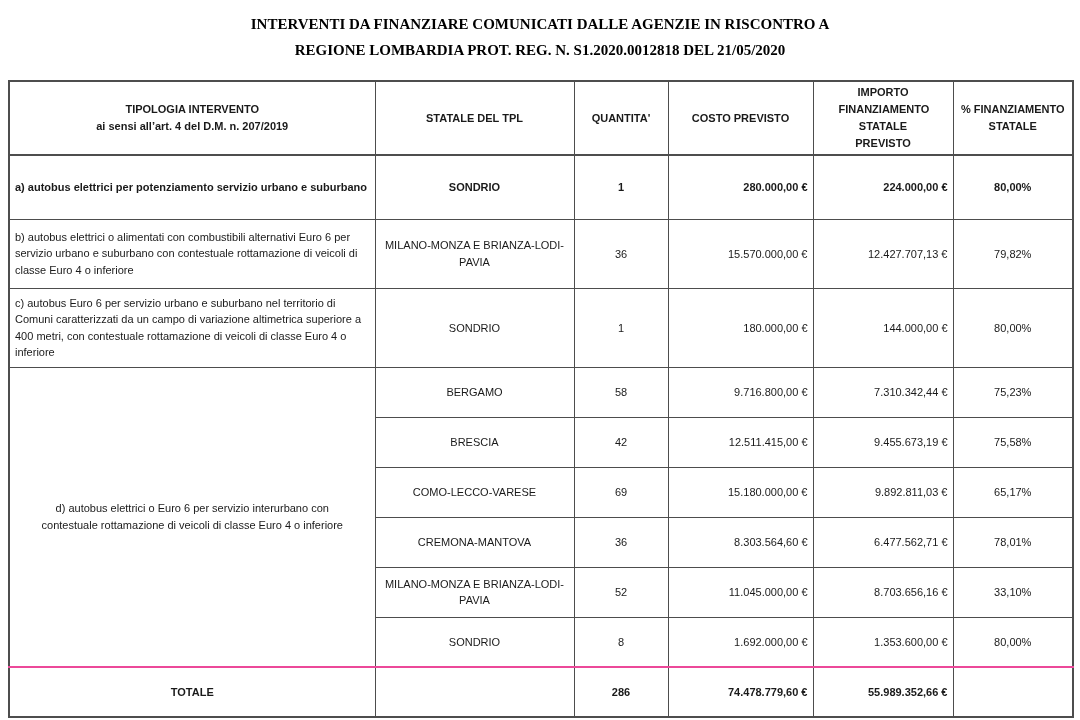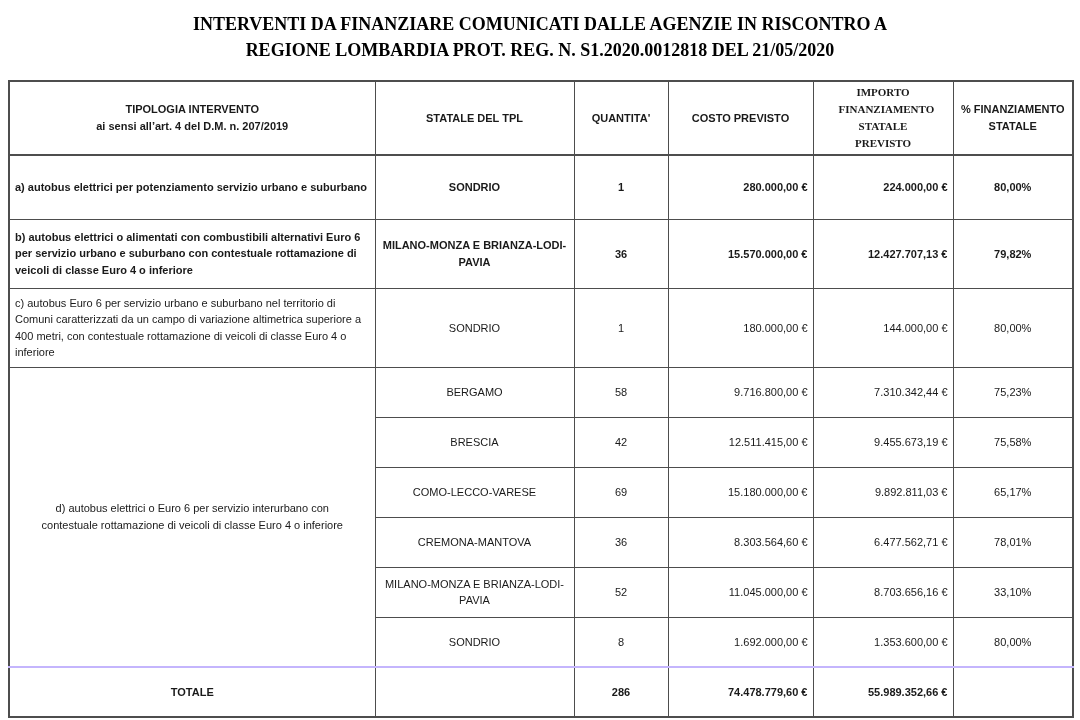--- a/index.html
+++ b/index.html
@@ -10,21 +10,21 @@
     background: #ffffff;
     font-family: "Liberation Sans", sans-serif;
     color: #111111;
     overflow: hidden;
   }
   .title-block {
     padding-top: 11px;
     text-align: center;
     font-family: "Liberation Serif", serif;
     font-weight: bold;
-    font-size: 18px;
+    font-size: 15px;
     line-height: 26px;
     color: #000000;
   }
   table.main {
     border-collapse: collapse;
     table-layout: fixed;
     margin-left: 8px;
     margin-top: 17px;
     width: 1064px;
     font-size: 11px;
@@ -33,25 +33,25 @@
     border: 1px solid #4d4d4d;
     vertical-align: middle;
     padding: 2px 5px;
     overflow: hidden;
     color: #1a1a1a;
     background: #ffffff;
   }
   
   table.main { border: 2px solid #4d4d4d; }
   tr.header-row th { border-bottom: 2px solid #4d4d4d; }
-  tr.total-row td { border-top: 2px solid #c4b5fd; }
+  tr.total-row td { border-top: 2px solid #ec4899; }
 
   tr.header-row { height: 48px; }
   tr.row-a { height: 64px; font-weight: bold; }
-  tr.row-b { height: 69px; font-weight: bold; }
+  tr.row-b { height: 69px; }
   tr.row-c { height: 79px; }
   tr.row-d { height: 50px; }
   tr.total-row { height: 50px; }
 
   th.hcell {
     font-weight: bold;
     text-align: center;
     line-height: 1.55;
     font-size: 11px;
   }
@@ -90,21 +90,21 @@
 
     <tbody>
         <tr class="header-row">
       <th class="hcell">
         <span class="hline">TIPOLOGIA INTERVENTO</span>
         <span class="hline">ai sensi all’art. 4 del D.M. n. 207/2019</span>
       </th>
       <th class="hcell">STATALE DEL TPL</th>
       <th class="hcell">QUANTITA'</th>
       <th class="hcell">COSTO PREVISTO</th>
-      <th class="hcell" style="padding:2px 25px;font-family:Liberation Serif, serif;">IMPORTO FINANZIAMENTO STATALE PREVISTO</th>
+      <th class="hcell" style="padding:2px 25px;">IMPORTO FINANZIAMENTO STATALE PREVISTO</th>
       <th class="hcell">% FINANZIAMENTO STATALE</th>
     </tr>
 
     <tr class="row-a">
       <td class="desc">a) autobus elettrici per potenziamento servizio urbano e suburbano</td>
       <td class="center">SONDRIO</td>
       <td class="center">1</td>
       <td class="money">280.000,00 €</td>
       <td class="money">224.000,00 €</td>
       <td class="center">80,00%</td>

